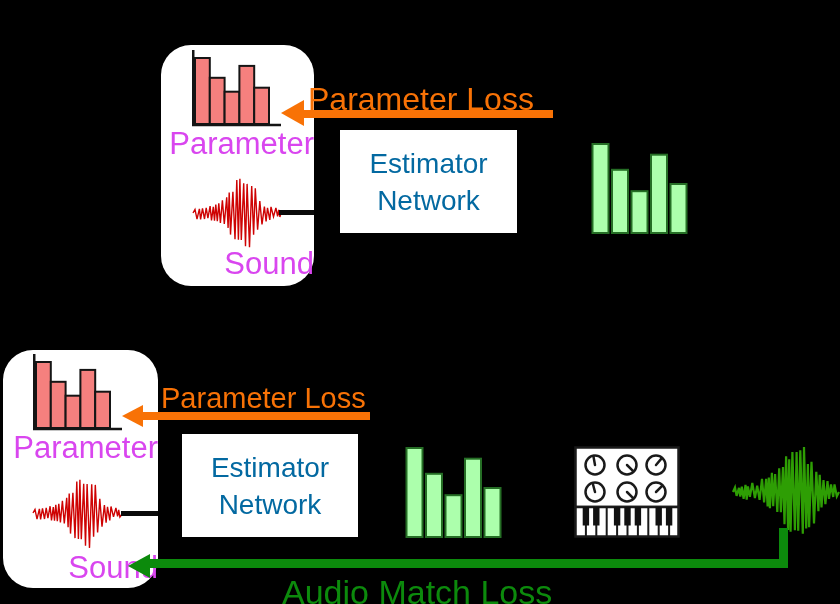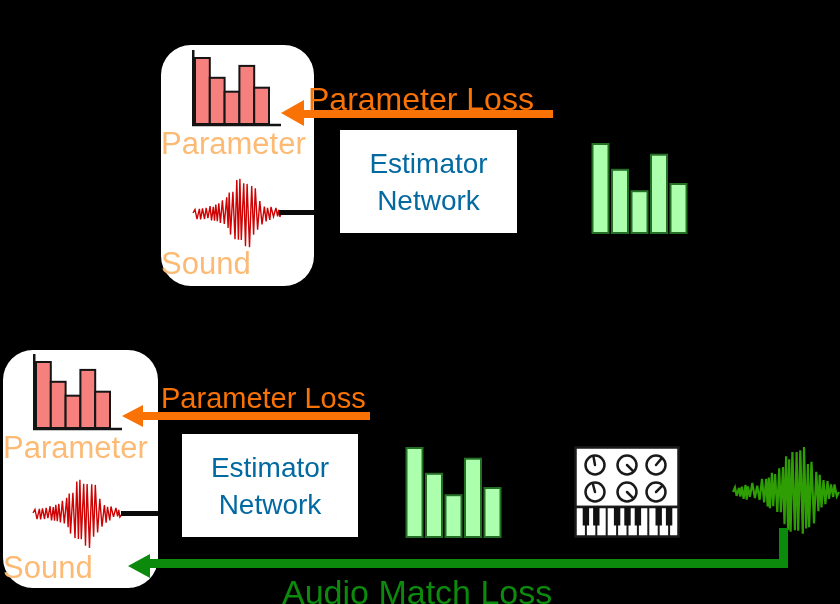--- a/index.html
+++ b/index.html
@@ -3,21 +3,21 @@
 <meta charset="utf-8">
 <style>
   html,body{margin:0;padding:0;background:#000;}
   .canvas{position:relative;width:840px;height:604px;background:var(--background,#000);overflow:hidden;
           font-family:"Liberation Sans",sans-serif;}
   .panel{position:absolute;inset:0;}
   .io-box{position:absolute;background:var(--panel_fill,#fff);border-radius:30px;}
   .est-box{position:absolute;background:var(--panel_fill,#fff);display:flex;flex-direction:column;
            align-items:center;justify-content:center;color:#0369a1;font-size:28px;line-height:37px;}
   .label{position:absolute;white-space:nowrap;text-align:center;}
-  .box-label{color:#fdba74;font-size:31px;line-height:33px;text-align:left;}
+  .box-label{color:#d946ef;font-size:31px;line-height:33px;text-align:right;}
   .loss-orange{color:var(--orange_loss);}
   .loss-green{color:var(--green_loss);}
   .shaft{position:absolute;}
   .shaft.orange{background:var(--orange_loss);}
   .shaft.green{background:var(--green_loss);}
   .head{position:absolute;width:0;height:0;border-style:solid;}
   .head.orange-lg{border-width:13.5px 23px 13.5px 0;border-color:transparent var(--orange_loss) transparent transparent;}
   .head.orange-sm{border-width:11px 21px 11px 0;border-color:transparent var(--orange_loss) transparent transparent;}
   .head.green{border-width:12.5px 22px 12.5px 0;border-color:transparent var(--green_loss) transparent transparent;}
   .stub{position:absolute;height:5px;background:#0a0a0a;}

